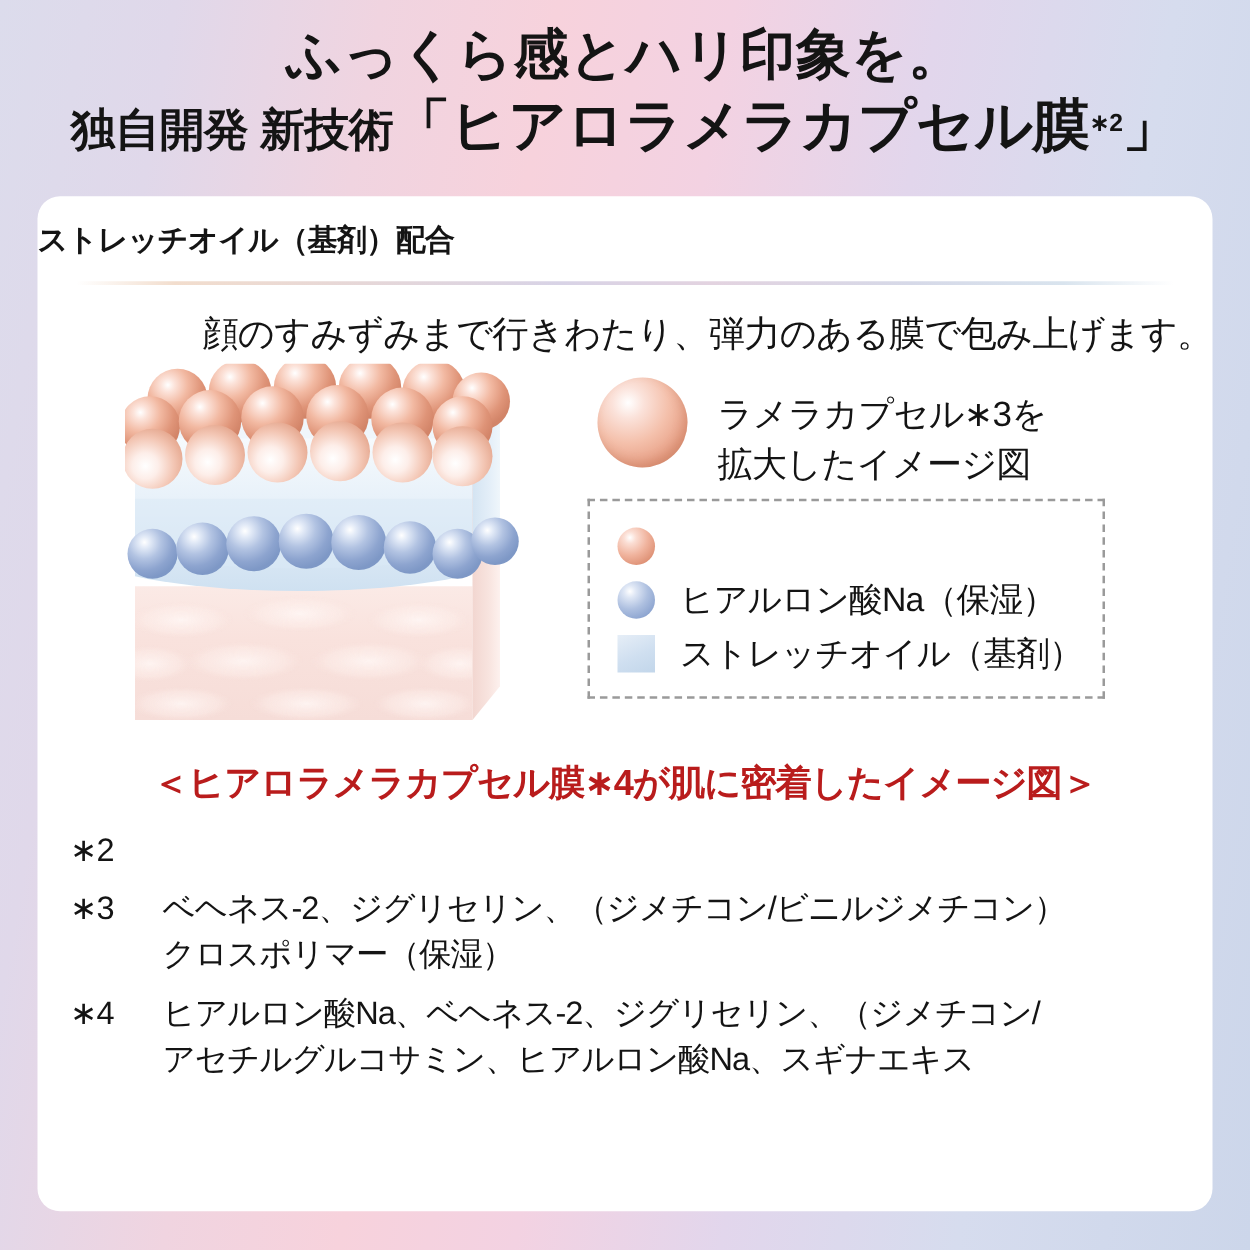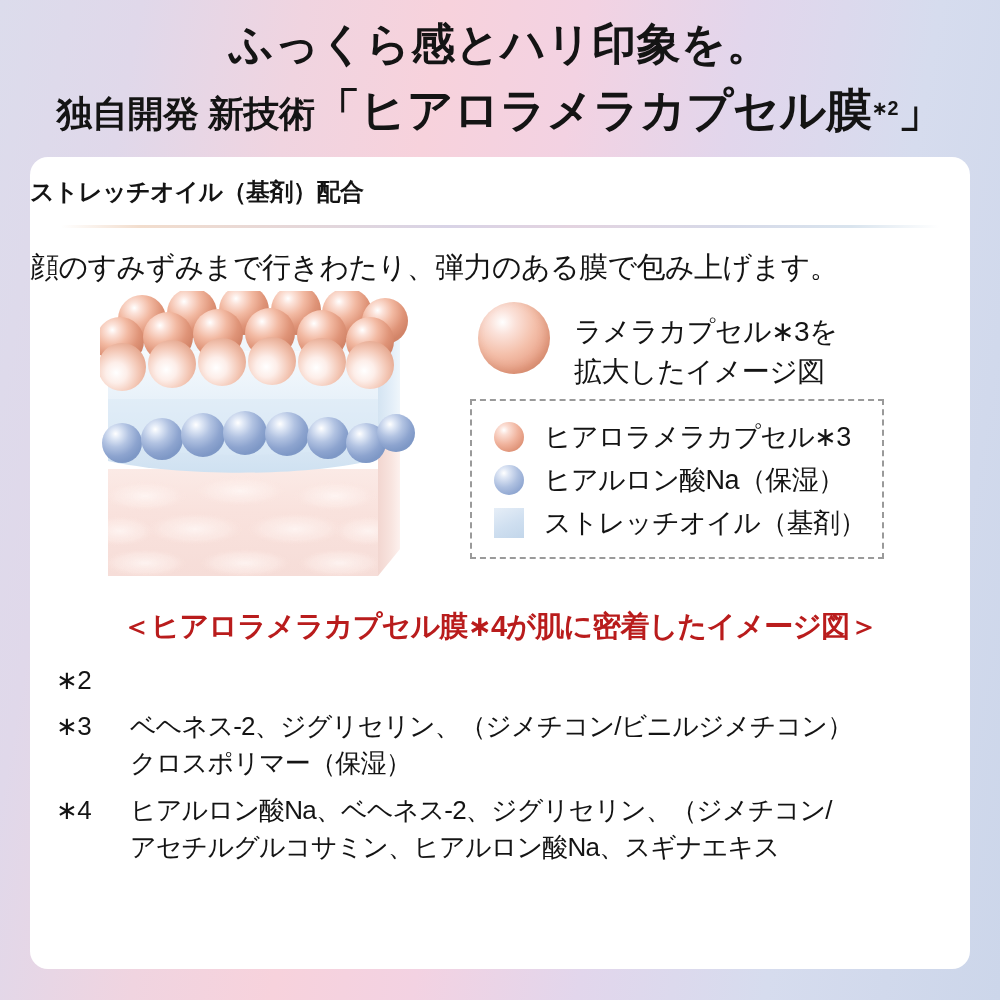--- a/index.html
+++ b/index.html
@@ -56,21 +56,21 @@
 
   .title-line-2 {
     font-size: 42px;
     font-weight: 700;
     color: #141414;
     line-height: 1.22;
     white-space: nowrap;
     display: flex;
     align-items: baseline;
     justify-content: center;
-    margin-top: 10px;
+    margin-top: 0;
   }
   .title-small { font-size: 36px; letter-spacing: -0.5px; }
   .title-big   { font-size: 46px; letter-spacing: -0.5px; }
   .sup { font-size: 0.47em; vertical-align: super; position: relative; top: -0.55em; font-weight: 700; }
 
   
   #card {
     position: absolute;
     left: 30px;
     top: 157px;
@@ -98,21 +98,21 @@
       #f2ddcd 9%,
       #e6d7d8 26%,
       #d8d3e6 44%,
       #e3d3e0 58%,
       #d6d9e8 76%,
       #d9e4ee 90%,
       rgba(255,255,255,0) 100%);
   }
 
   #lead {
-    text-align: left;
+    text-align: right;
     font-size: 29px;
     color: #141414;
     letter-spacing: -0.6px;
     padding-top: 20px;
     white-space: nowrap;
   }
 
   
   #figure-row {
     position: absolute;
@@ -394,21 +394,20 @@
         <div class="big-pearl"></div>
         <div id="pearl-text">
           <div>ラメラカプセル∗3を</div>
           <div>拡大したイメージ図</div>
         </div>
       </div>
 
       <div id="legend-box">
         <div class="legend-row">
           <span class="legend-swatch sw-coral"></span>
-          <span class="legend-label">ヒアロラメラカプセル∗3</span>
         </div>
         <div class="legend-row">
           <span class="legend-swatch sw-blue"></span>
           <span class="legend-label">ヒアルロン酸Na（保湿）</span>
         </div>
         <div class="legend-row">
           <span class="legend-swatch sw-oil"></span>
           <span class="legend-label">ストレッチオイル（基剤）</span>
         </div>
       </div>

